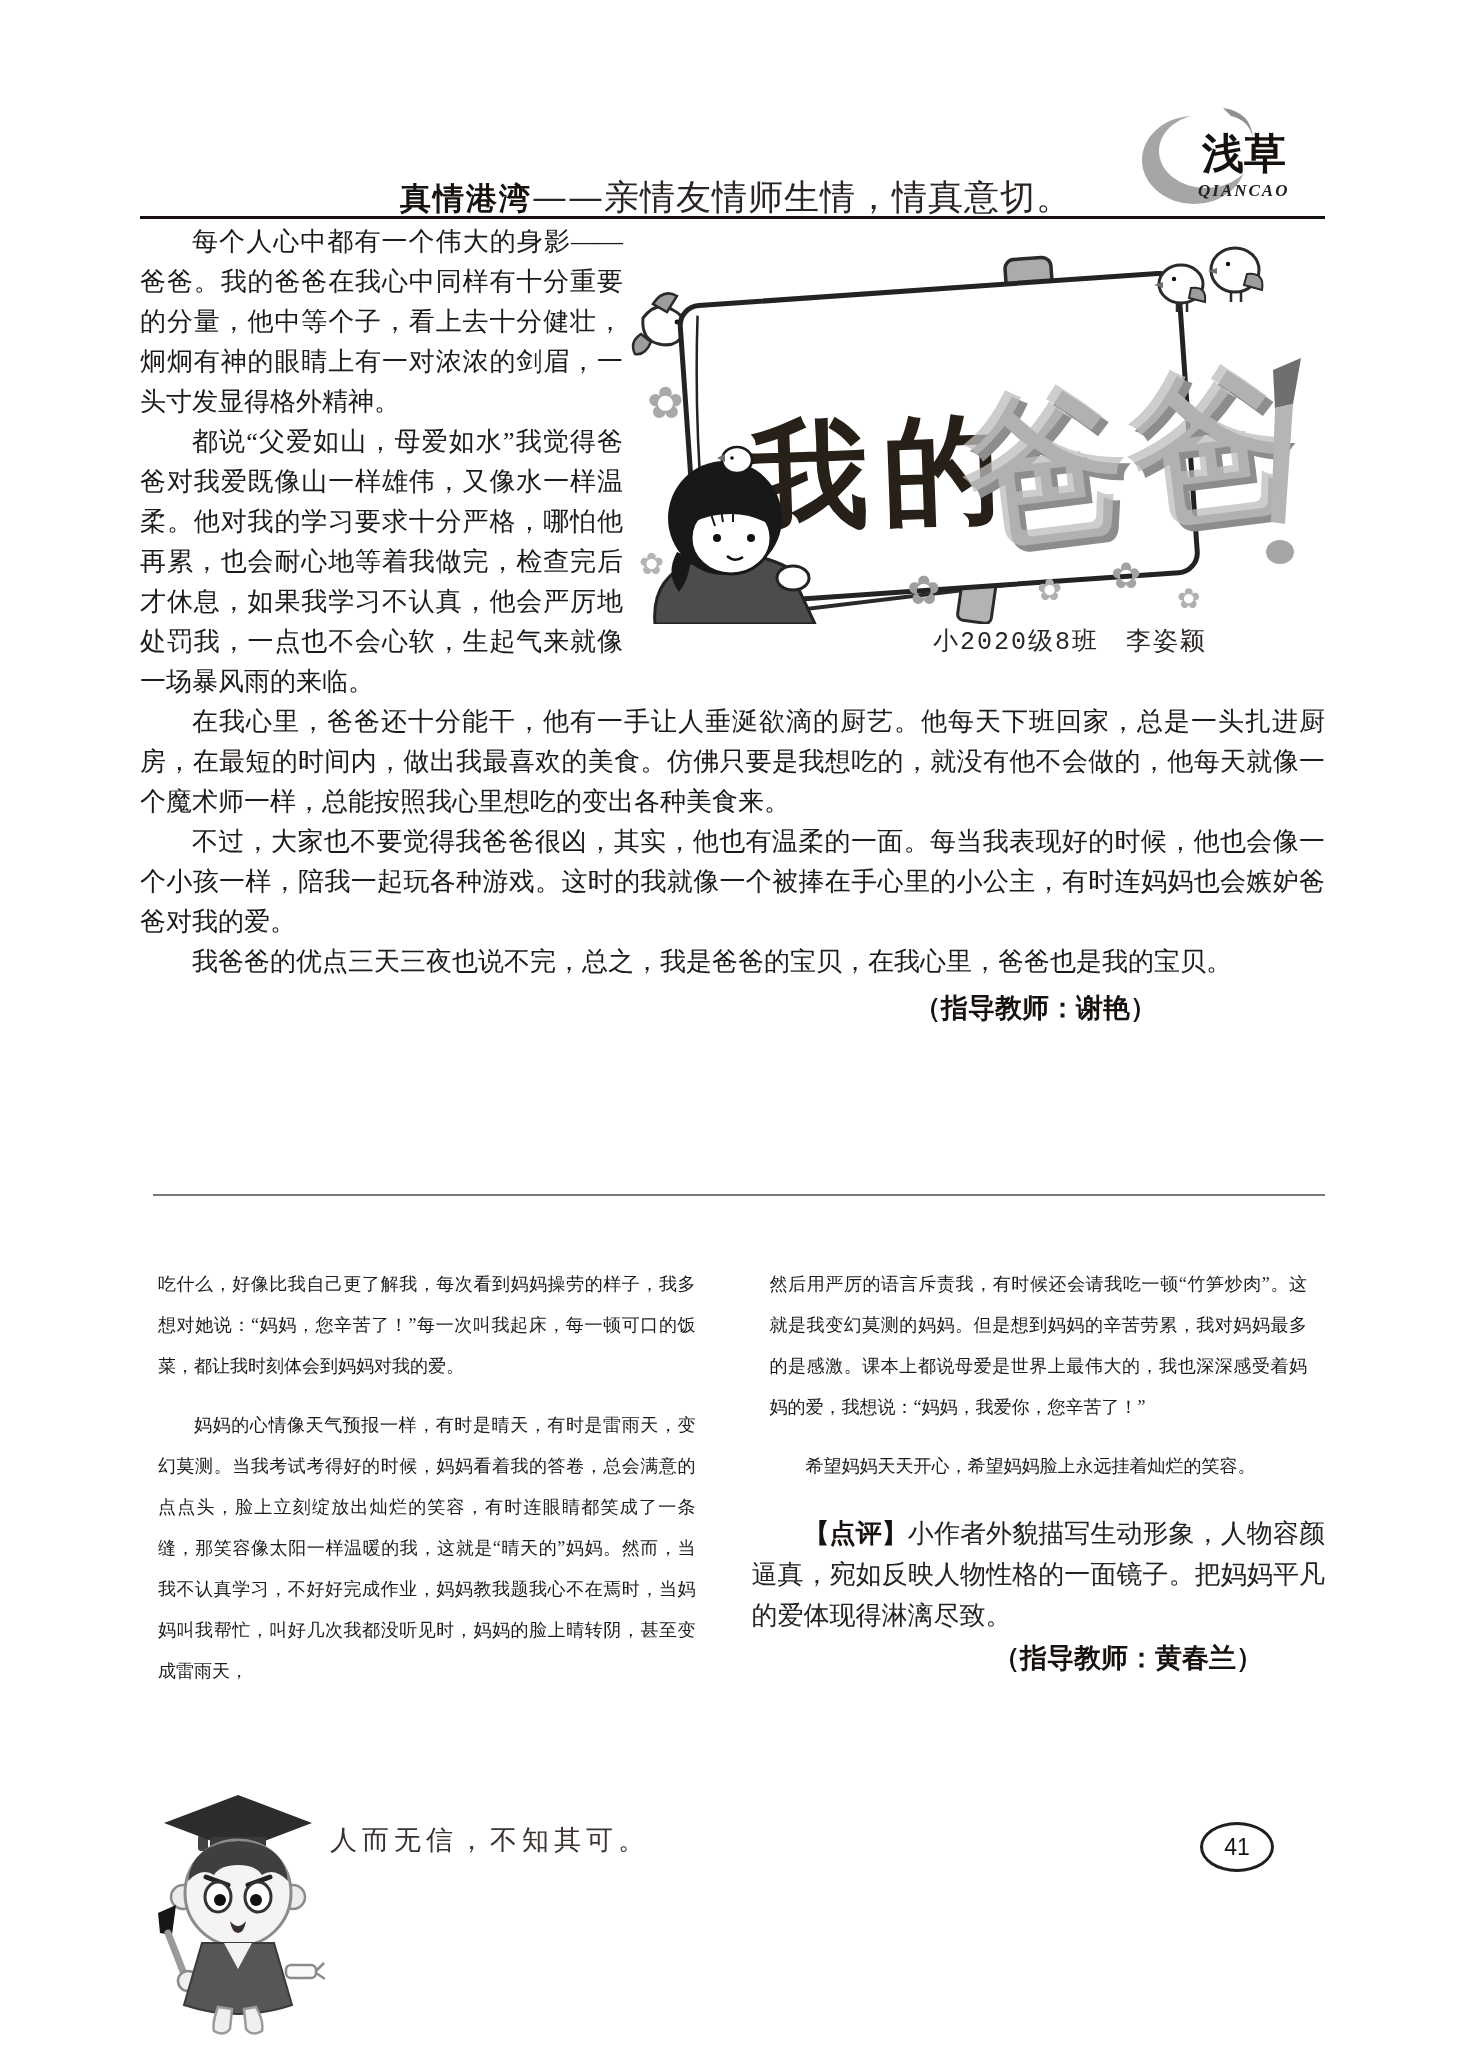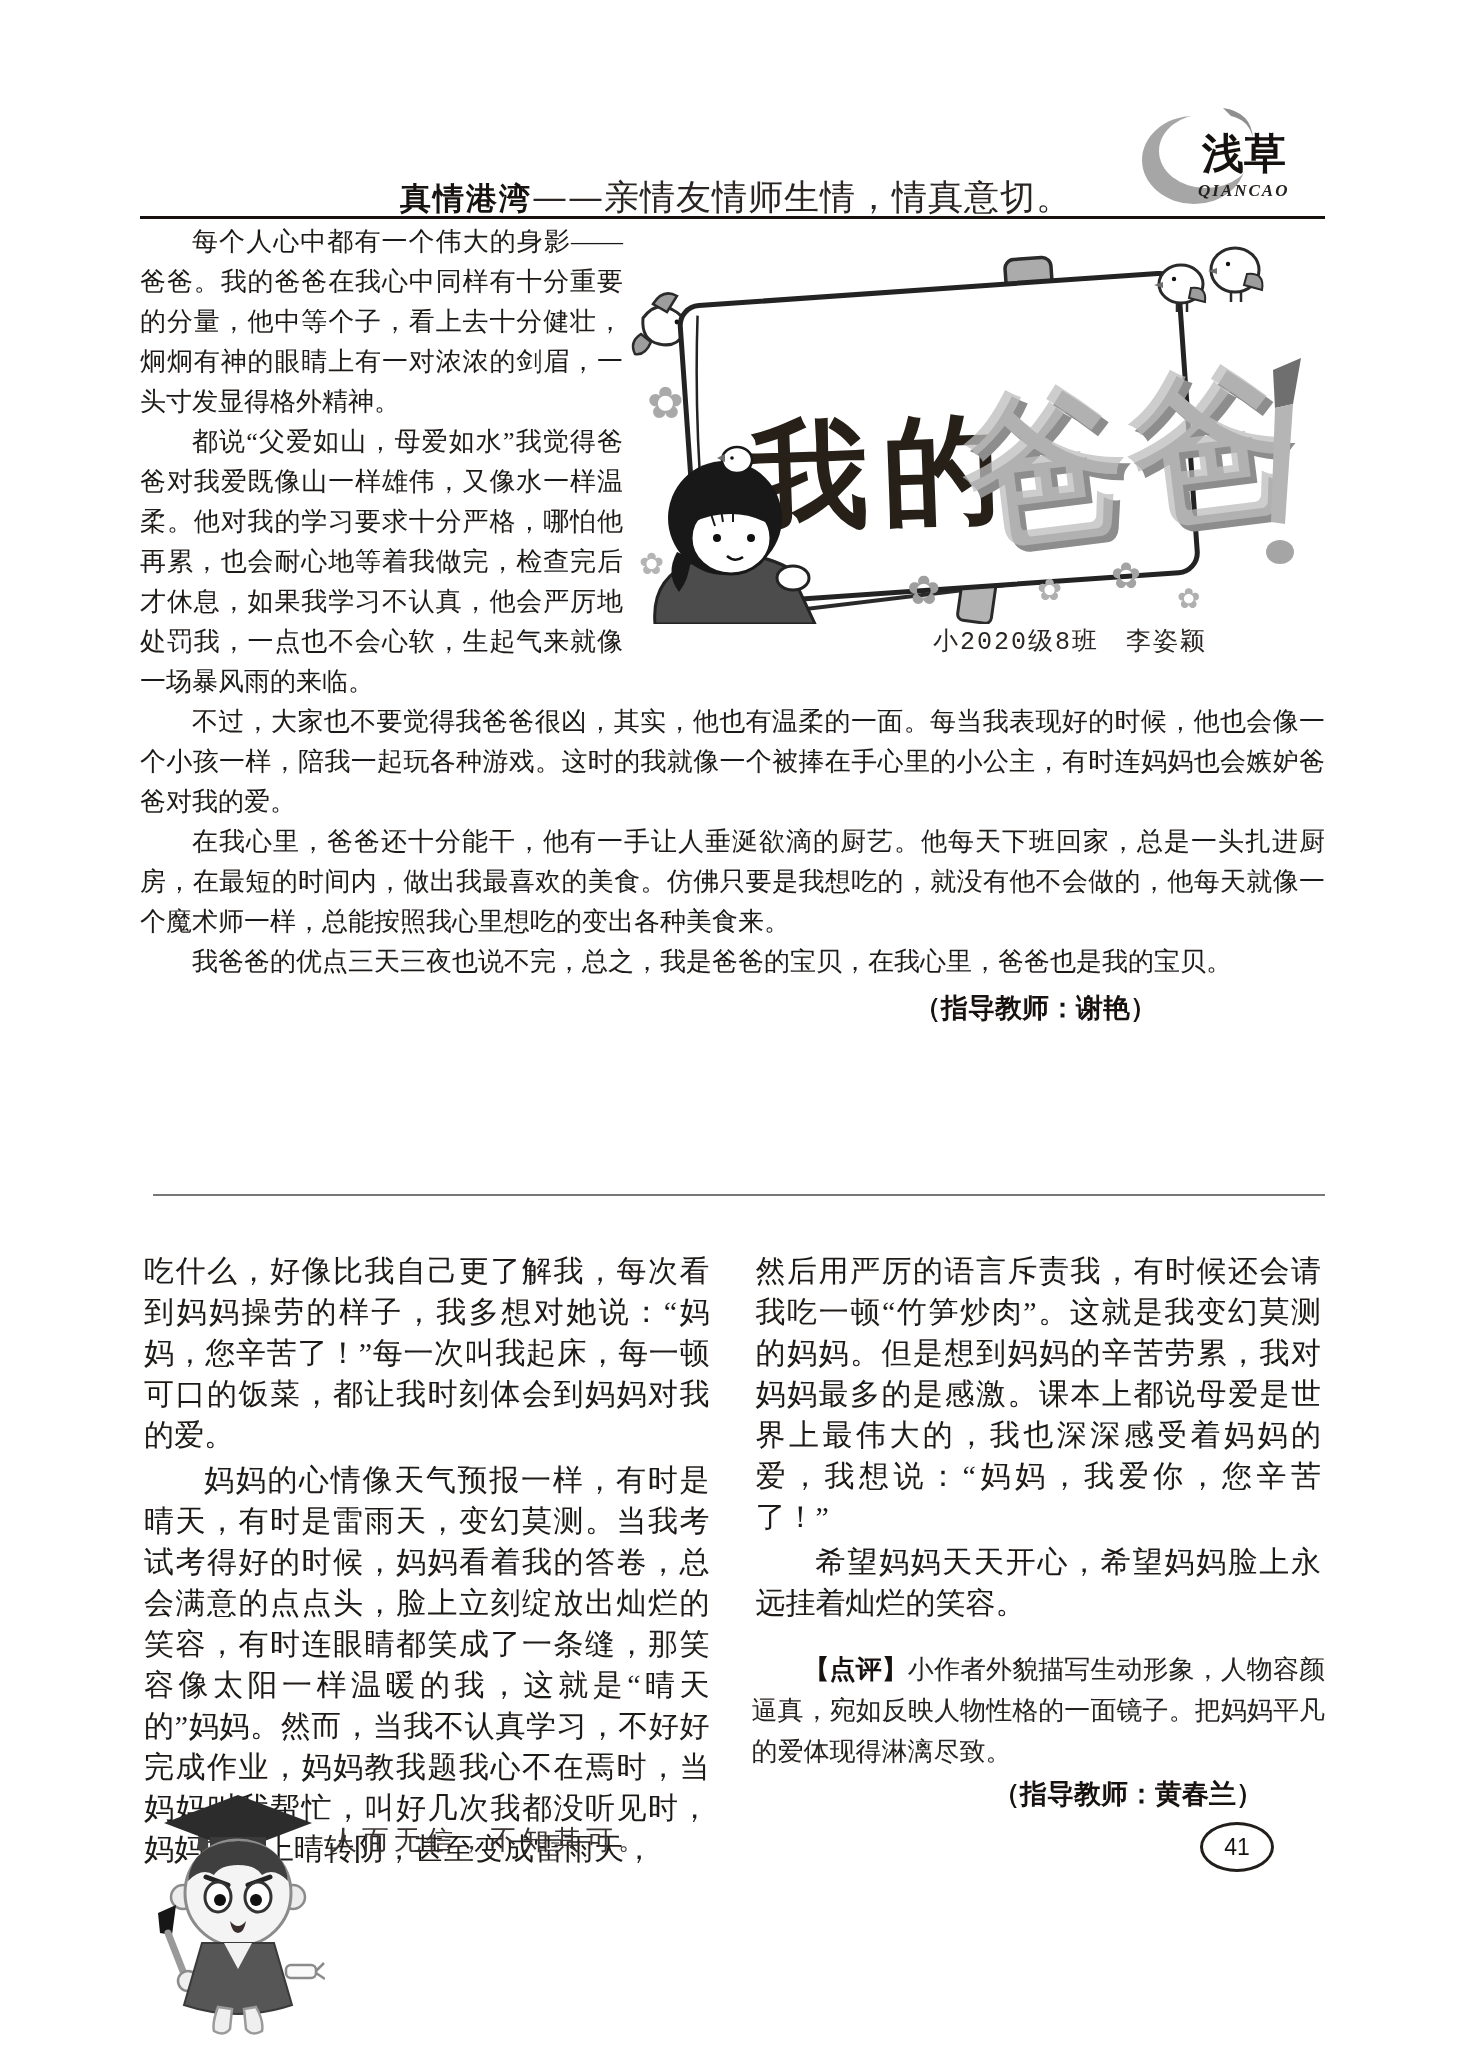--- a/index.html
+++ b/index.html
@@ -38,21 +38,21 @@
     margin:8px 0 0 0; text-align:right; font-family:"Liberation Sans", sans-serif;
     font-weight:700; font-size:27px; color:#17120f;
   }
   .article1 .teacher-credit { padding-right:168px; }
   
   .section-divider { position:absolute; left:153px; top:1194px; width:1172px; height:2px; background:#777; }
   
   .columns { position:absolute; left:140px; top:1246px; width:1185px; display:flex; gap:38px; }
   .col { flex:1; }
   .col p.body-p {
-    margin:4px; font-size:30px; line-height:41px; text-align:justify; text-indent:2em; color:#1e1a18;
+    margin:18px; font-size:18px; line-height:41px; text-align:justify; text-indent:2em; color:#1e1a18;
   }
   .col p.no-indent { text-indent:0; }
   .col .comment { margin-top:26px; font-size:26px; line-height:41px; }
   .col .teacher-credit { padding-right:62px; margin-top:4px; }
   
   .mascot { position:absolute; left:150px; top:1793px; }
   .footer-motto {
     position:absolute; left:330px; top:1822px; font-family:"DejaVu Serif", serif;
     font-size:27px; letter-spacing:5px; color:#3a3330;
   }
@@ -156,22 +156,22 @@
           <circle cx="107" cy="236" r="1.8" fill="#111"></circle>
 
           <ellipse cx="168" cy="356" rx="16" ry="12" fill="#ffffff" stroke="#232323" stroke-width="3"></ellipse>
         </g>
       </svg>
       <div class="byline">小2020级8班　李姿颖</div>
     </div>
 
     <p class="body-p">每个人心中都有一个伟大的身影——爸爸。我的爸爸在我心中同样有十分重要的分量，他中等个子，看上去十分健壮，炯炯有神的眼睛上有一对浓浓的剑眉，一头寸发显得格外精神。</p>
     <p class="body-p">都说“父爱如山，母爱如水”我觉得爸爸对我爱既像山一样雄伟，又像水一样温柔。他对我的学习要求十分严格，哪怕他再累，也会耐心地等着我做完，检查完后才休息，如果我学习不认真，他会严厉地处罚我，一点也不会心软，生起气来就像一场暴风雨的来临。</p>
+    <p class="body-p">在我心里，爸爸还十分能干，他有一手让人垂涎欲滴的厨艺。他每天下班回家，总是一头扎进厨房，在最短的时间内，做出我最喜欢的美食。仿佛只要是我想吃的，就没有他不会做的，他每天就像一个魔术师一样，总能按照我心里想吃的变出各种美食来。</p>
     <p class="body-p">不过，大家也不要觉得我爸爸很凶，其实，他也有温柔的一面。每当我表现好的时候，他也会像一个小孩一样，陪我一起玩各种游戏。这时的我就像一个被捧在手心里的小公主，有时连妈妈也会嫉妒爸爸对我的爱。</p>
-    <p class="body-p">在我心里，爸爸还十分能干，他有一手让人垂涎欲滴的厨艺。他每天下班回家，总是一头扎进厨房，在最短的时间内，做出我最喜欢的美食。仿佛只要是我想吃的，就没有他不会做的，他每天就像一个魔术师一样，总能按照我心里想吃的变出各种美食来。</p>
     <p class="body-p">我爸爸的优点三天三夜也说不完，总之，我是爸爸的宝贝，在我心里，爸爸也是我的宝贝。</p>
 
     <p class="teacher-credit">（指导教师：谢艳）</p>
   </div>
 
   <div class="section-divider"></div>
 
   <div class="columns">
     <div class="col">
       <p class="body-p no-indent">吃什么，好像比我自己更了解我，每次看到妈妈操劳的样子，我多想对她说：“妈妈，您辛苦了！”每一次叫我起床，每一顿可口的饭菜，都让我时刻体会到妈妈对我的爱。</p>

